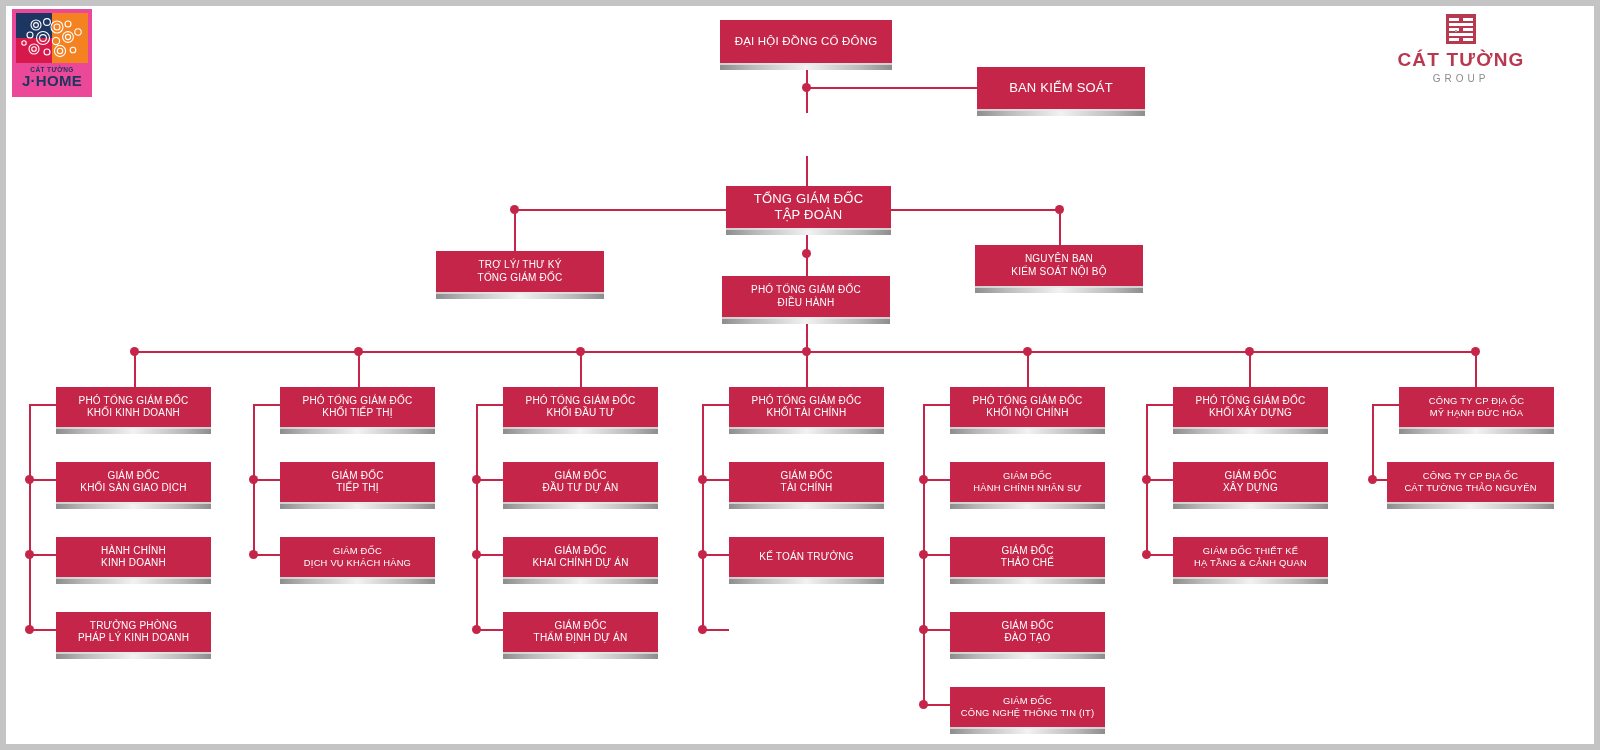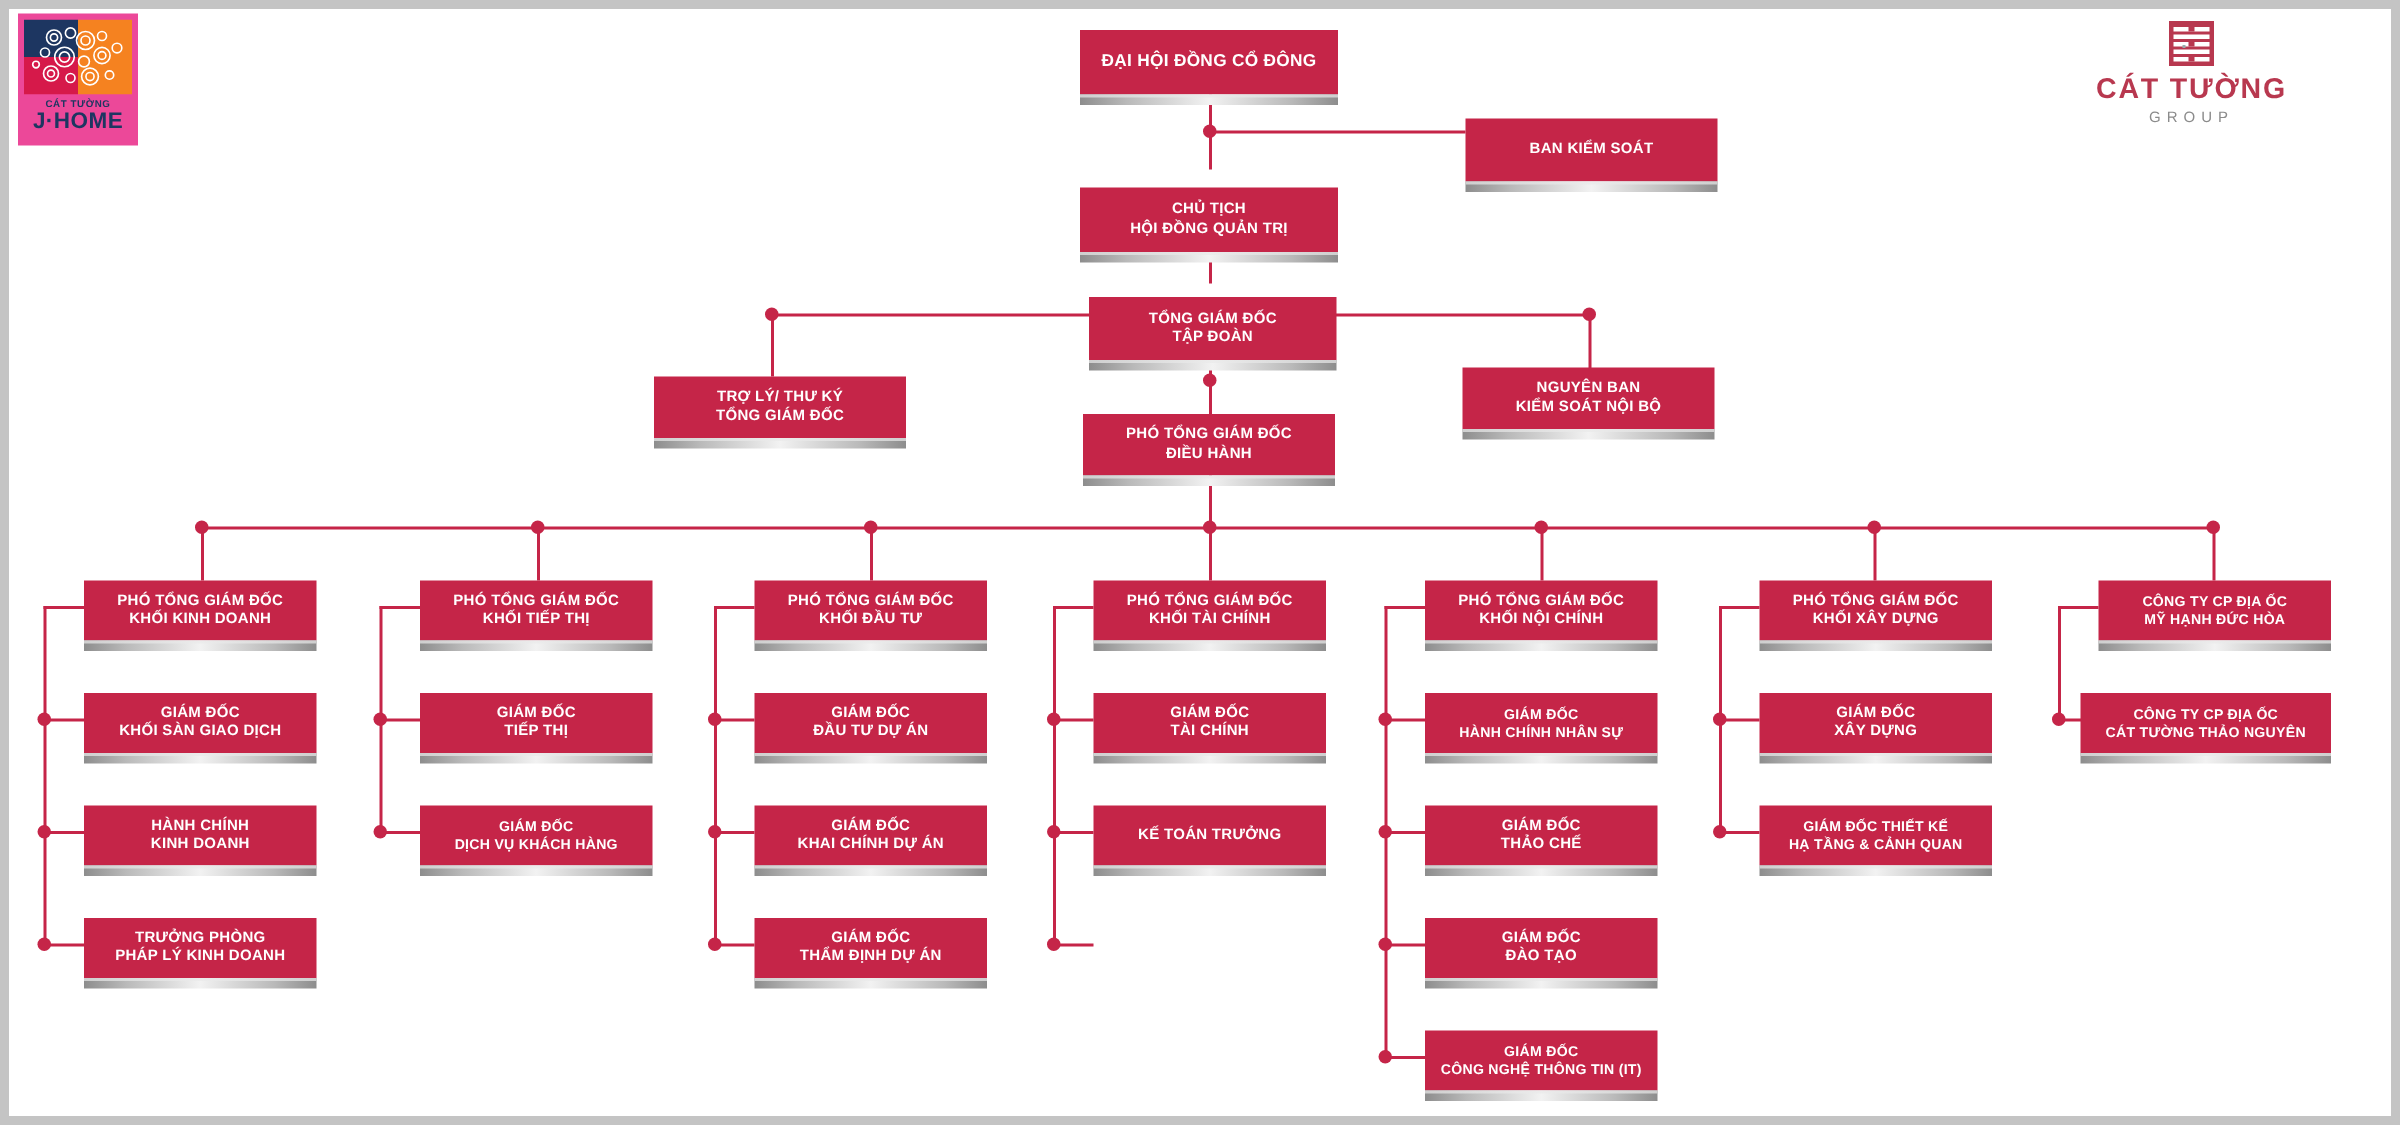--- a/index.html
+++ b/index.html
@@ -58,36 +58,36 @@
   }
   .cg-mark { position:absolute; left:16px; top:22px; width:2px; height:2px; background:#9aa; }
 
   
   .node { position:absolute; }
   .node .body {
     background:#c52548;
     color:#ffffff;
     display:flex; align-items:center; justify-content:center;
     text-align:center;
-    font-weight:bold;
+    font-weight:normal;
     letter-spacing:.2px;
     line-height:1.25;
     padding:2px 4px;
     height:100%;
   }
   .node .shadow {
     height:7px;
     background:linear-gradient(90deg,#8d8d8d 0%,#b9b9b9 18%,#f2f2f2 50%,#b9b9b9 82%,#8d8d8d 100%);
   }
   .node .shadow::after {
     content:""; display:block; height:2px;
     background:linear-gradient(90deg,#cfcfcf 0%,#ececec 50%,#cfcfcf 100%);
   }
   .node.t13 .body { font-size:11.5px; }
-  .node.t12 .body { font-size:10px;margin-top:12px; }
+  .node.t12 .body { font-size:13px; }
   .node.t11 .body { font-size:10px; }
   .node.t10 .body { font-size:9.4px; }
 
   
   .ln { position:absolute; background:#c52548; }
   .lnh { height:1.6px; }
   .lnv { width:1.6px; }
   .dot {
     position:absolute; width:9px; height:9px; border-radius:50%;
     background:#c52548;
@@ -248,29 +248,20 @@
       <div class="shadow"></div>
     </div>
 
     <div class="node t12" style="left:971px; top:61px; width:168px; height:42px;">
       <div class="body">
         <span>BAN KIỂM SOÁT</span>
       </div>
       <div class="shadow"></div>
     </div>
 
-    <div class="node t12" style="left:714px; top:107px; width:172px; height:43px;">
-      <div class="body">
-        <div>
-          <div>CHỦ TỊCH</div>
-          <div>HỘI ĐỒNG QUẢN TRỊ</div>
-        </div>
-      </div>
-      <div class="shadow"></div>
-    </div>
 
     <div class="node t12" style="left:720px; top:180px; width:165px; height:42px;">
       <div class="body">
         <div>
           <div>TỔNG GIÁM ĐỐC</div>
           <div>TẬP ĐOÀN</div>
         </div>
       </div>
       <div class="shadow"></div>
     </div>

